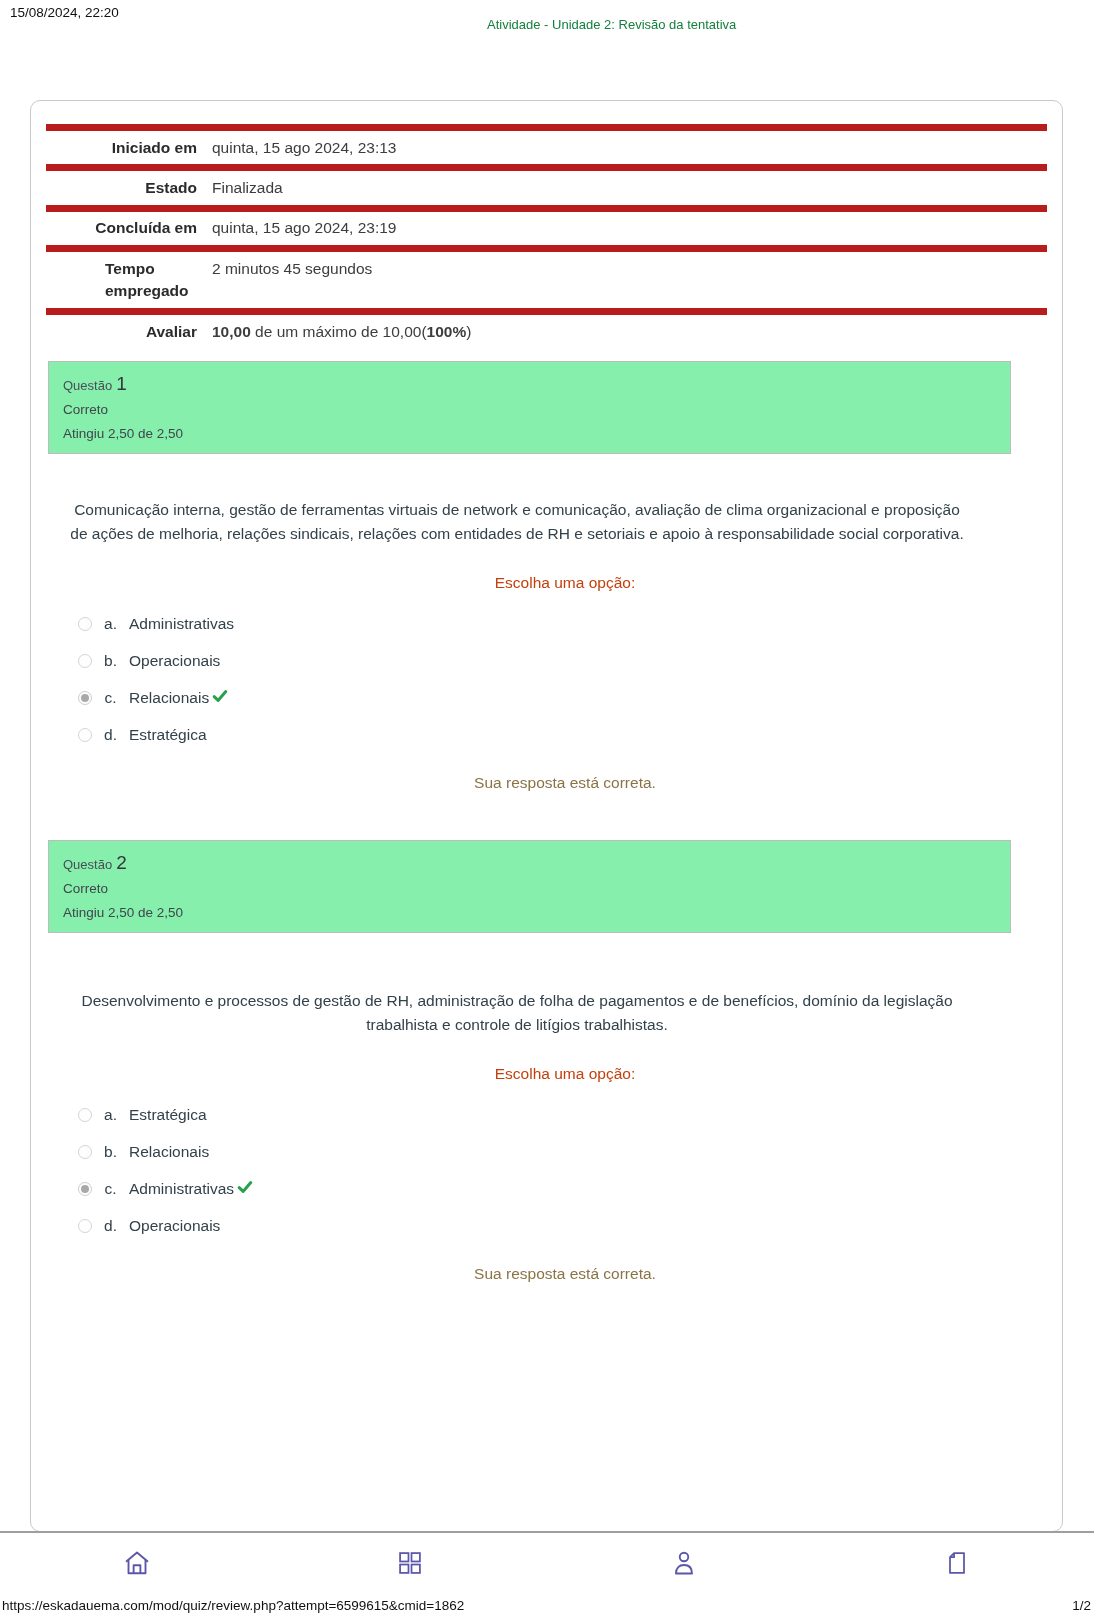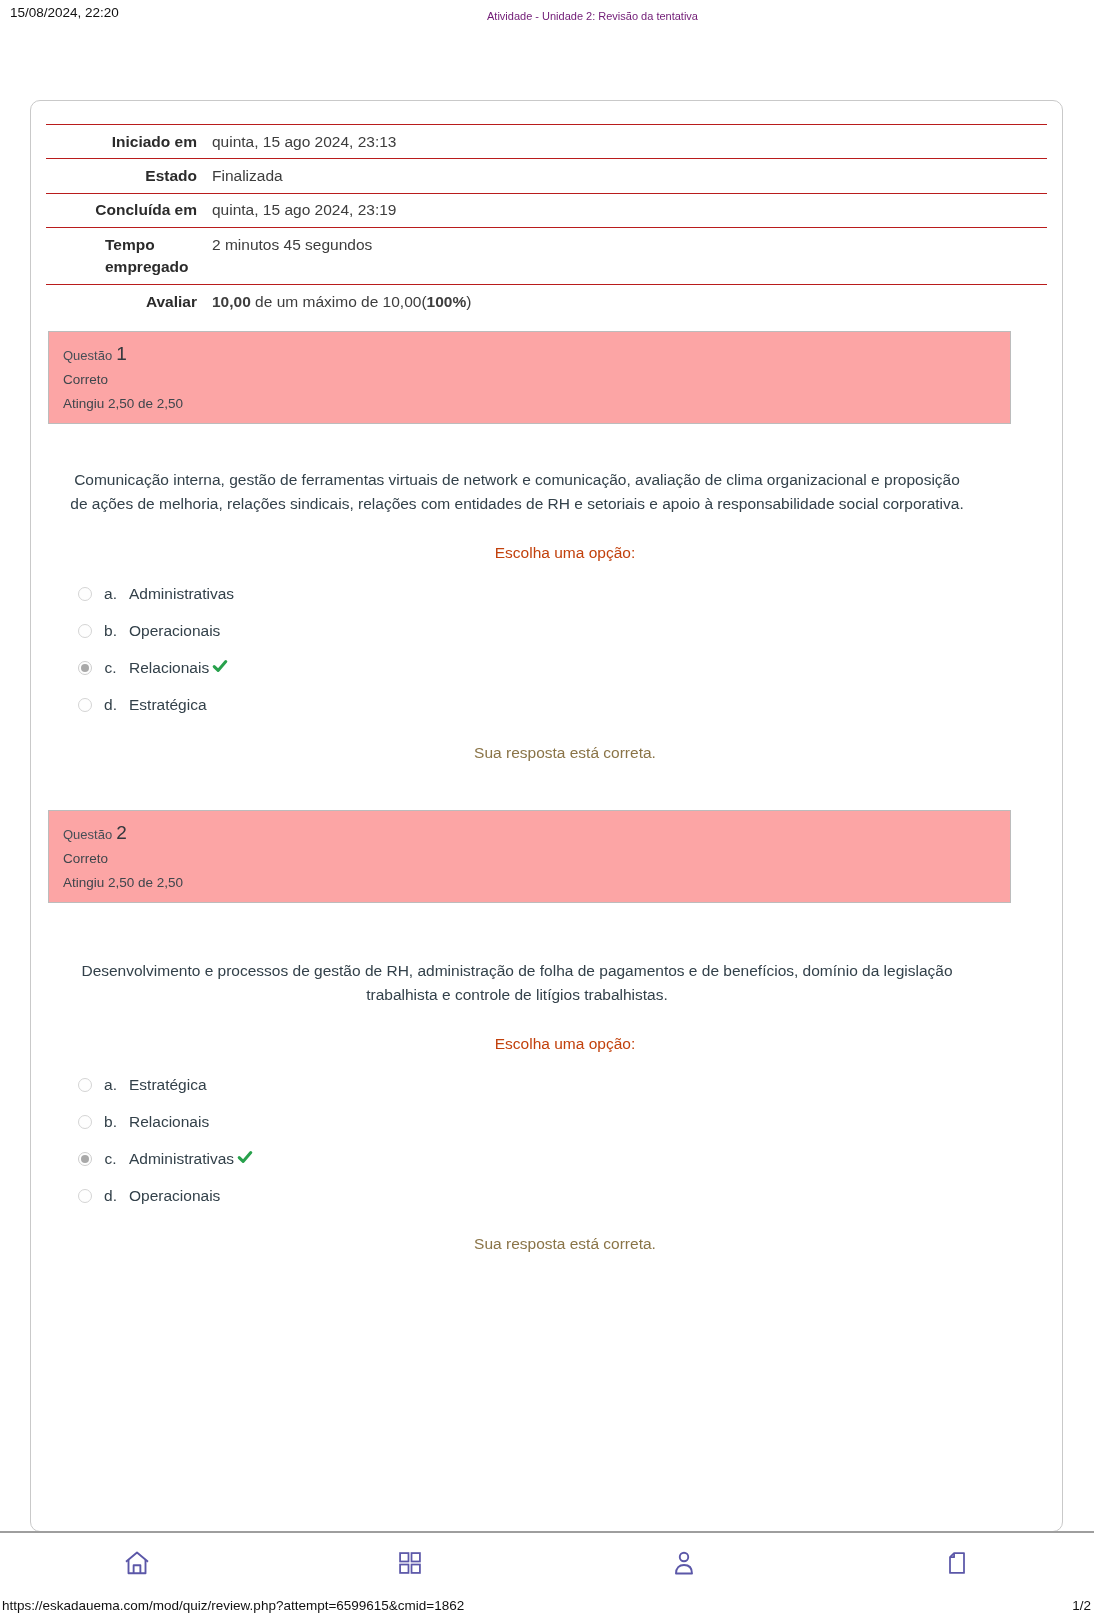--- a/index.html
+++ b/index.html
@@ -4,40 +4,40 @@
 <style>
   * { margin:0; padding:0; box-sizing:border-box; }
   html,body { background:#ffffff; }
   body {
     width:1094px; height:1623px; position:relative; overflow:hidden;
     font-family:"Liberation Sans","DejaVu Sans",sans-serif; color:#343a40;
   }
 
   
   .print-header-datetime { position:absolute; top:5px; left:10px; font-size:13.5px; color:#111; }
-  .print-header-title    { position:absolute; top:10px; left:487px; font-size:11px; color:#701a75; }
+  .print-header-title    { position:absolute; top:17px; left:487px; font-size:13px; color:#15803d; }
 
   
   .card {
     position:absolute; left:30px; top:100px; width:1033px; height:1432px;
     border:1px solid #c9c9c9; border-radius:10px; background:#fff; overflow:hidden;
   }
 
   
   .summary { margin:23px 15px 0 15px; font-size:15.5px; }
-  .srow { display:flex; border-top:1px solid #b91c1c; padding:5.5px 0; }
+  .srow { display:flex; border-top:7px solid #b91c1c; padding:5.5px 0; }
   .slabel { width:166px; text-align:right; font-weight:bold; padding-right:15px; color:#2b2b2b; line-height:1.45; }
   .slabel .narrow { display:inline-block; max-width:92px; text-align:left; }
   .sval { flex:1; color:#3d3d3d; line-height:1.45; }
   .sval .b { font-weight:bold; }
 
   
   .qbox {
     margin-left:17px; margin-top:12px; width:963px; min-height:89px;
-    border:1px solid #bcbcbc; background:#fca5a5; padding:11px 14px 12px 14px;
+    border:1px solid #bcbcbc; background:#86efac; padding:11px 14px 12px 14px;
   }
   .qbox .qno-line { color:#474f57; font-size:13px; }
   .qbox .qno { font-size:19px; color:#33383d; margin-left:4px; }
   .qbox .qstatus { margin-top:7px; font-size:13.5px; color:#3f464c; }
   .qbox .qpoints { margin-top:9px; font-size:13.5px; color:#3f464c; }
 
   
   .qcontent { margin-left:37px;text-align:center; }
   .qcontent.first { margin-top:44px; }
   .qcontent.second { margin-top:56px; }

